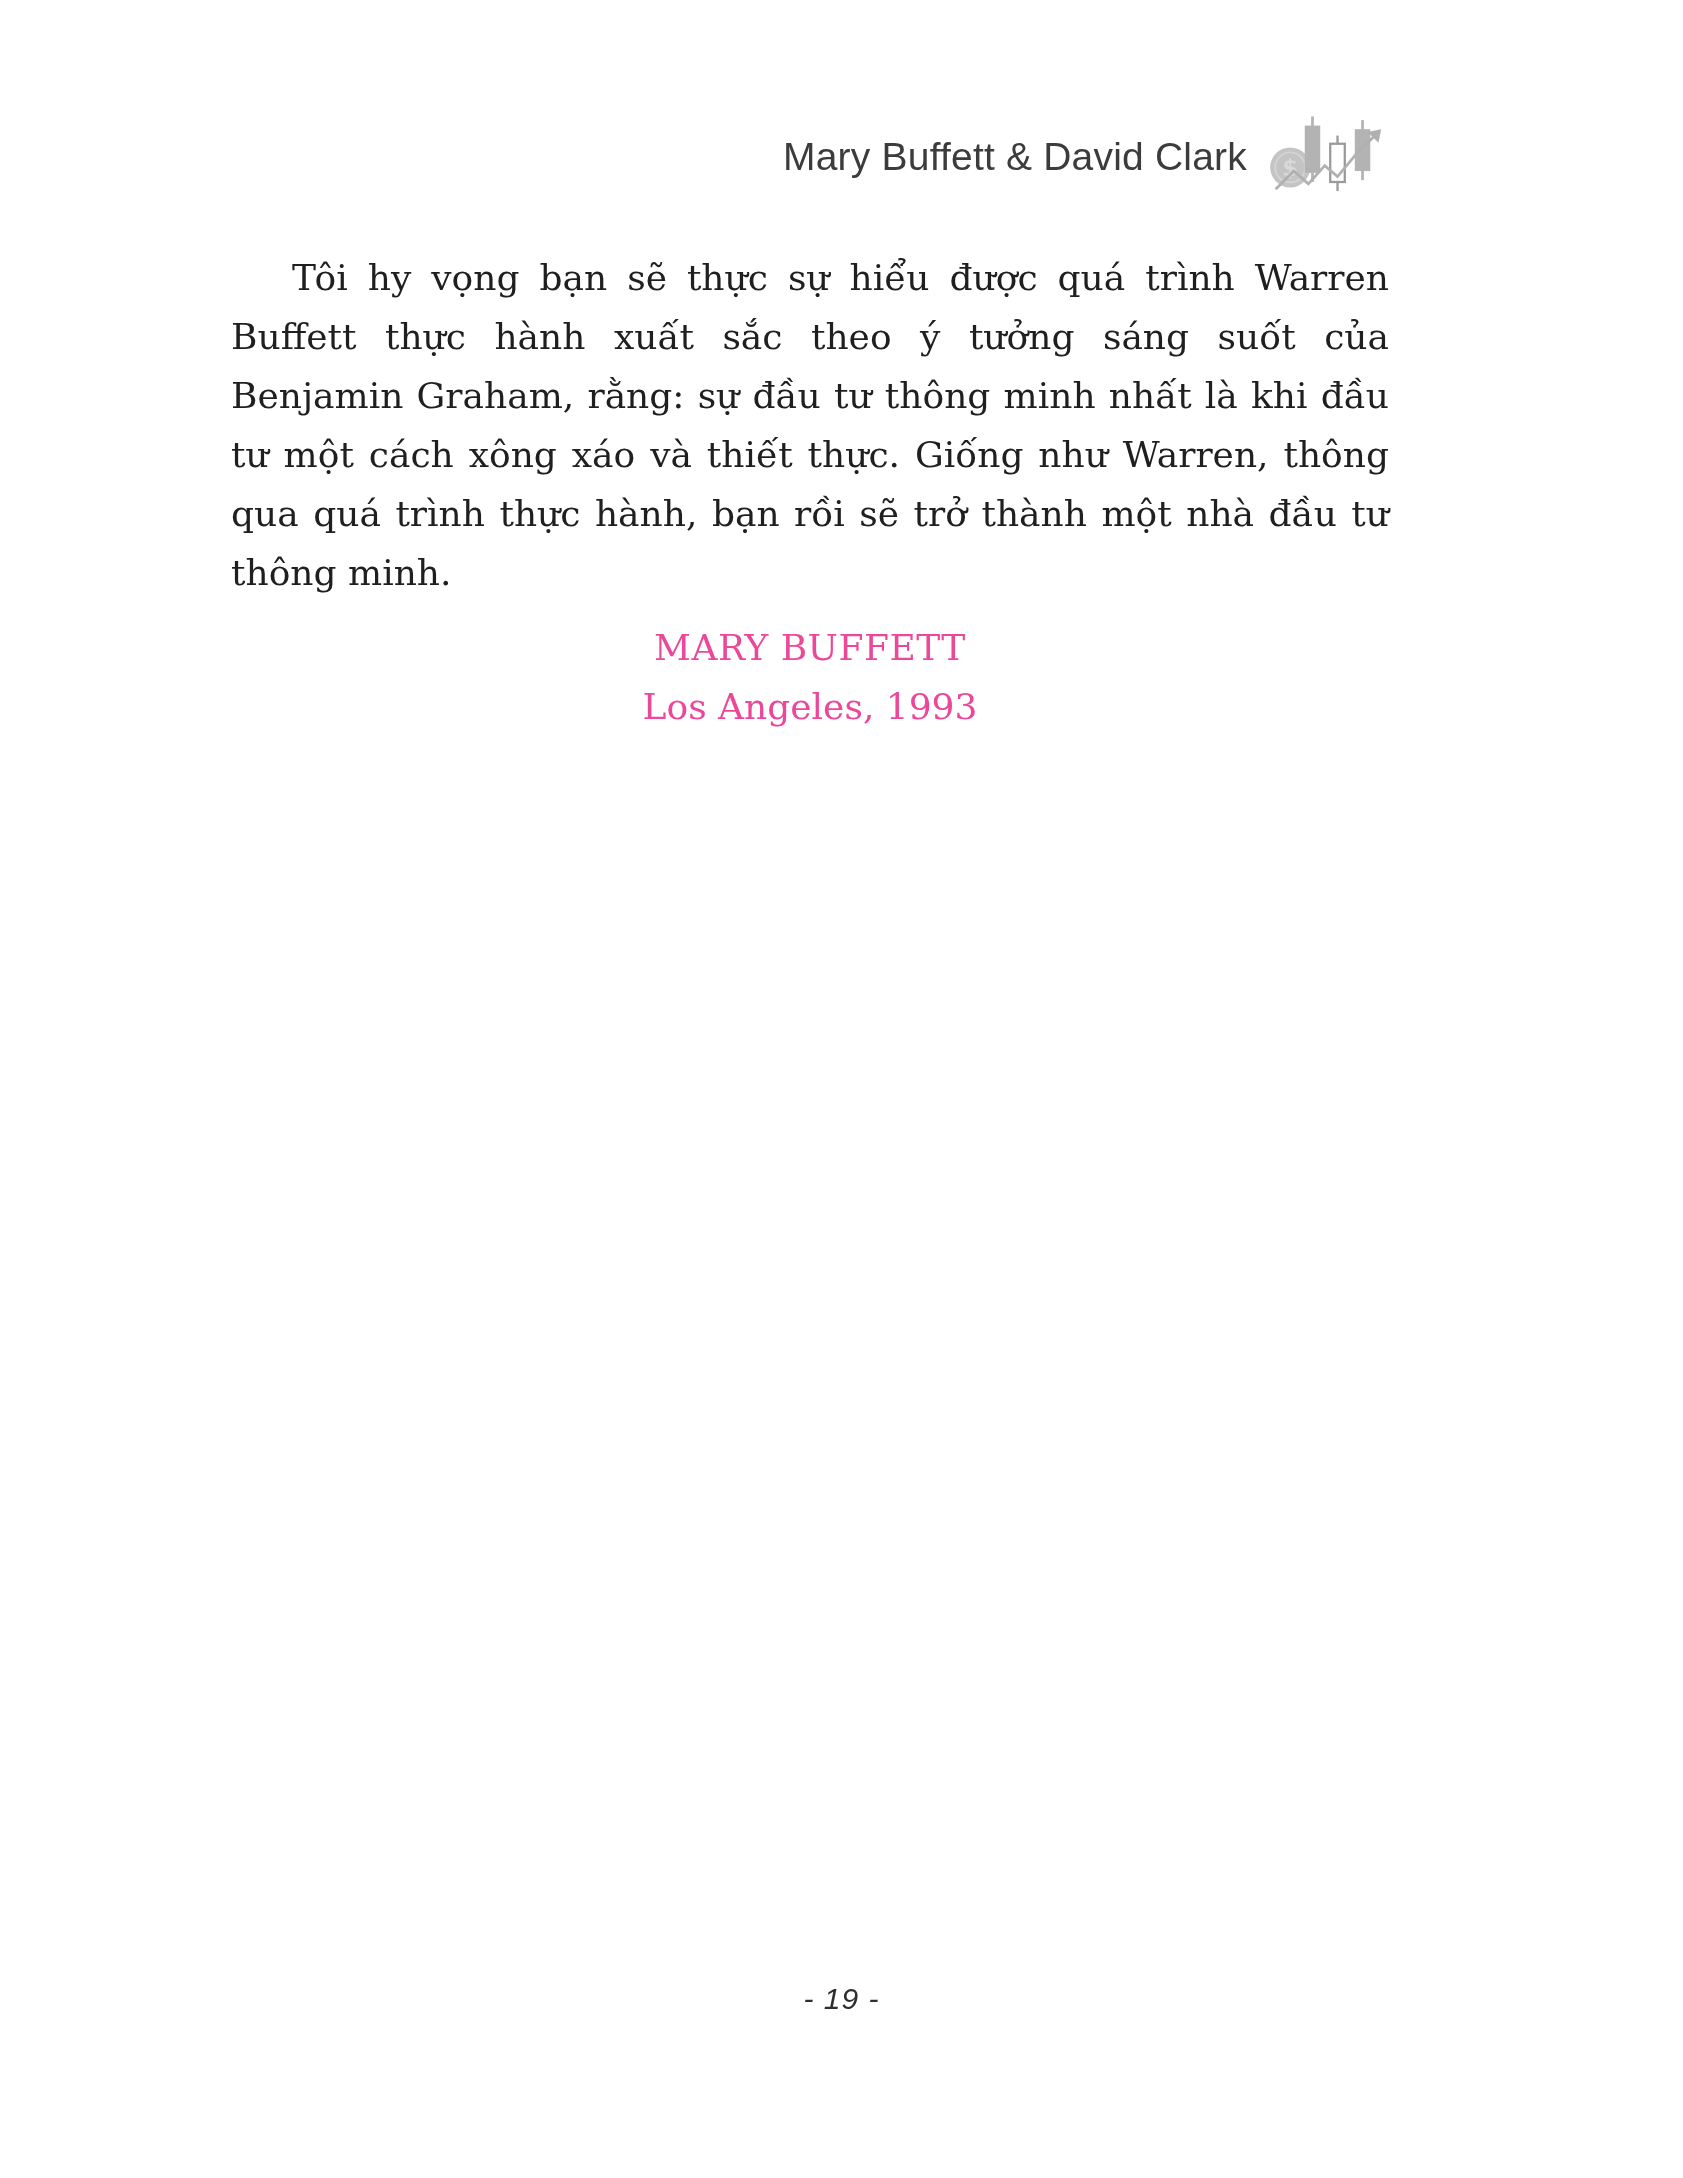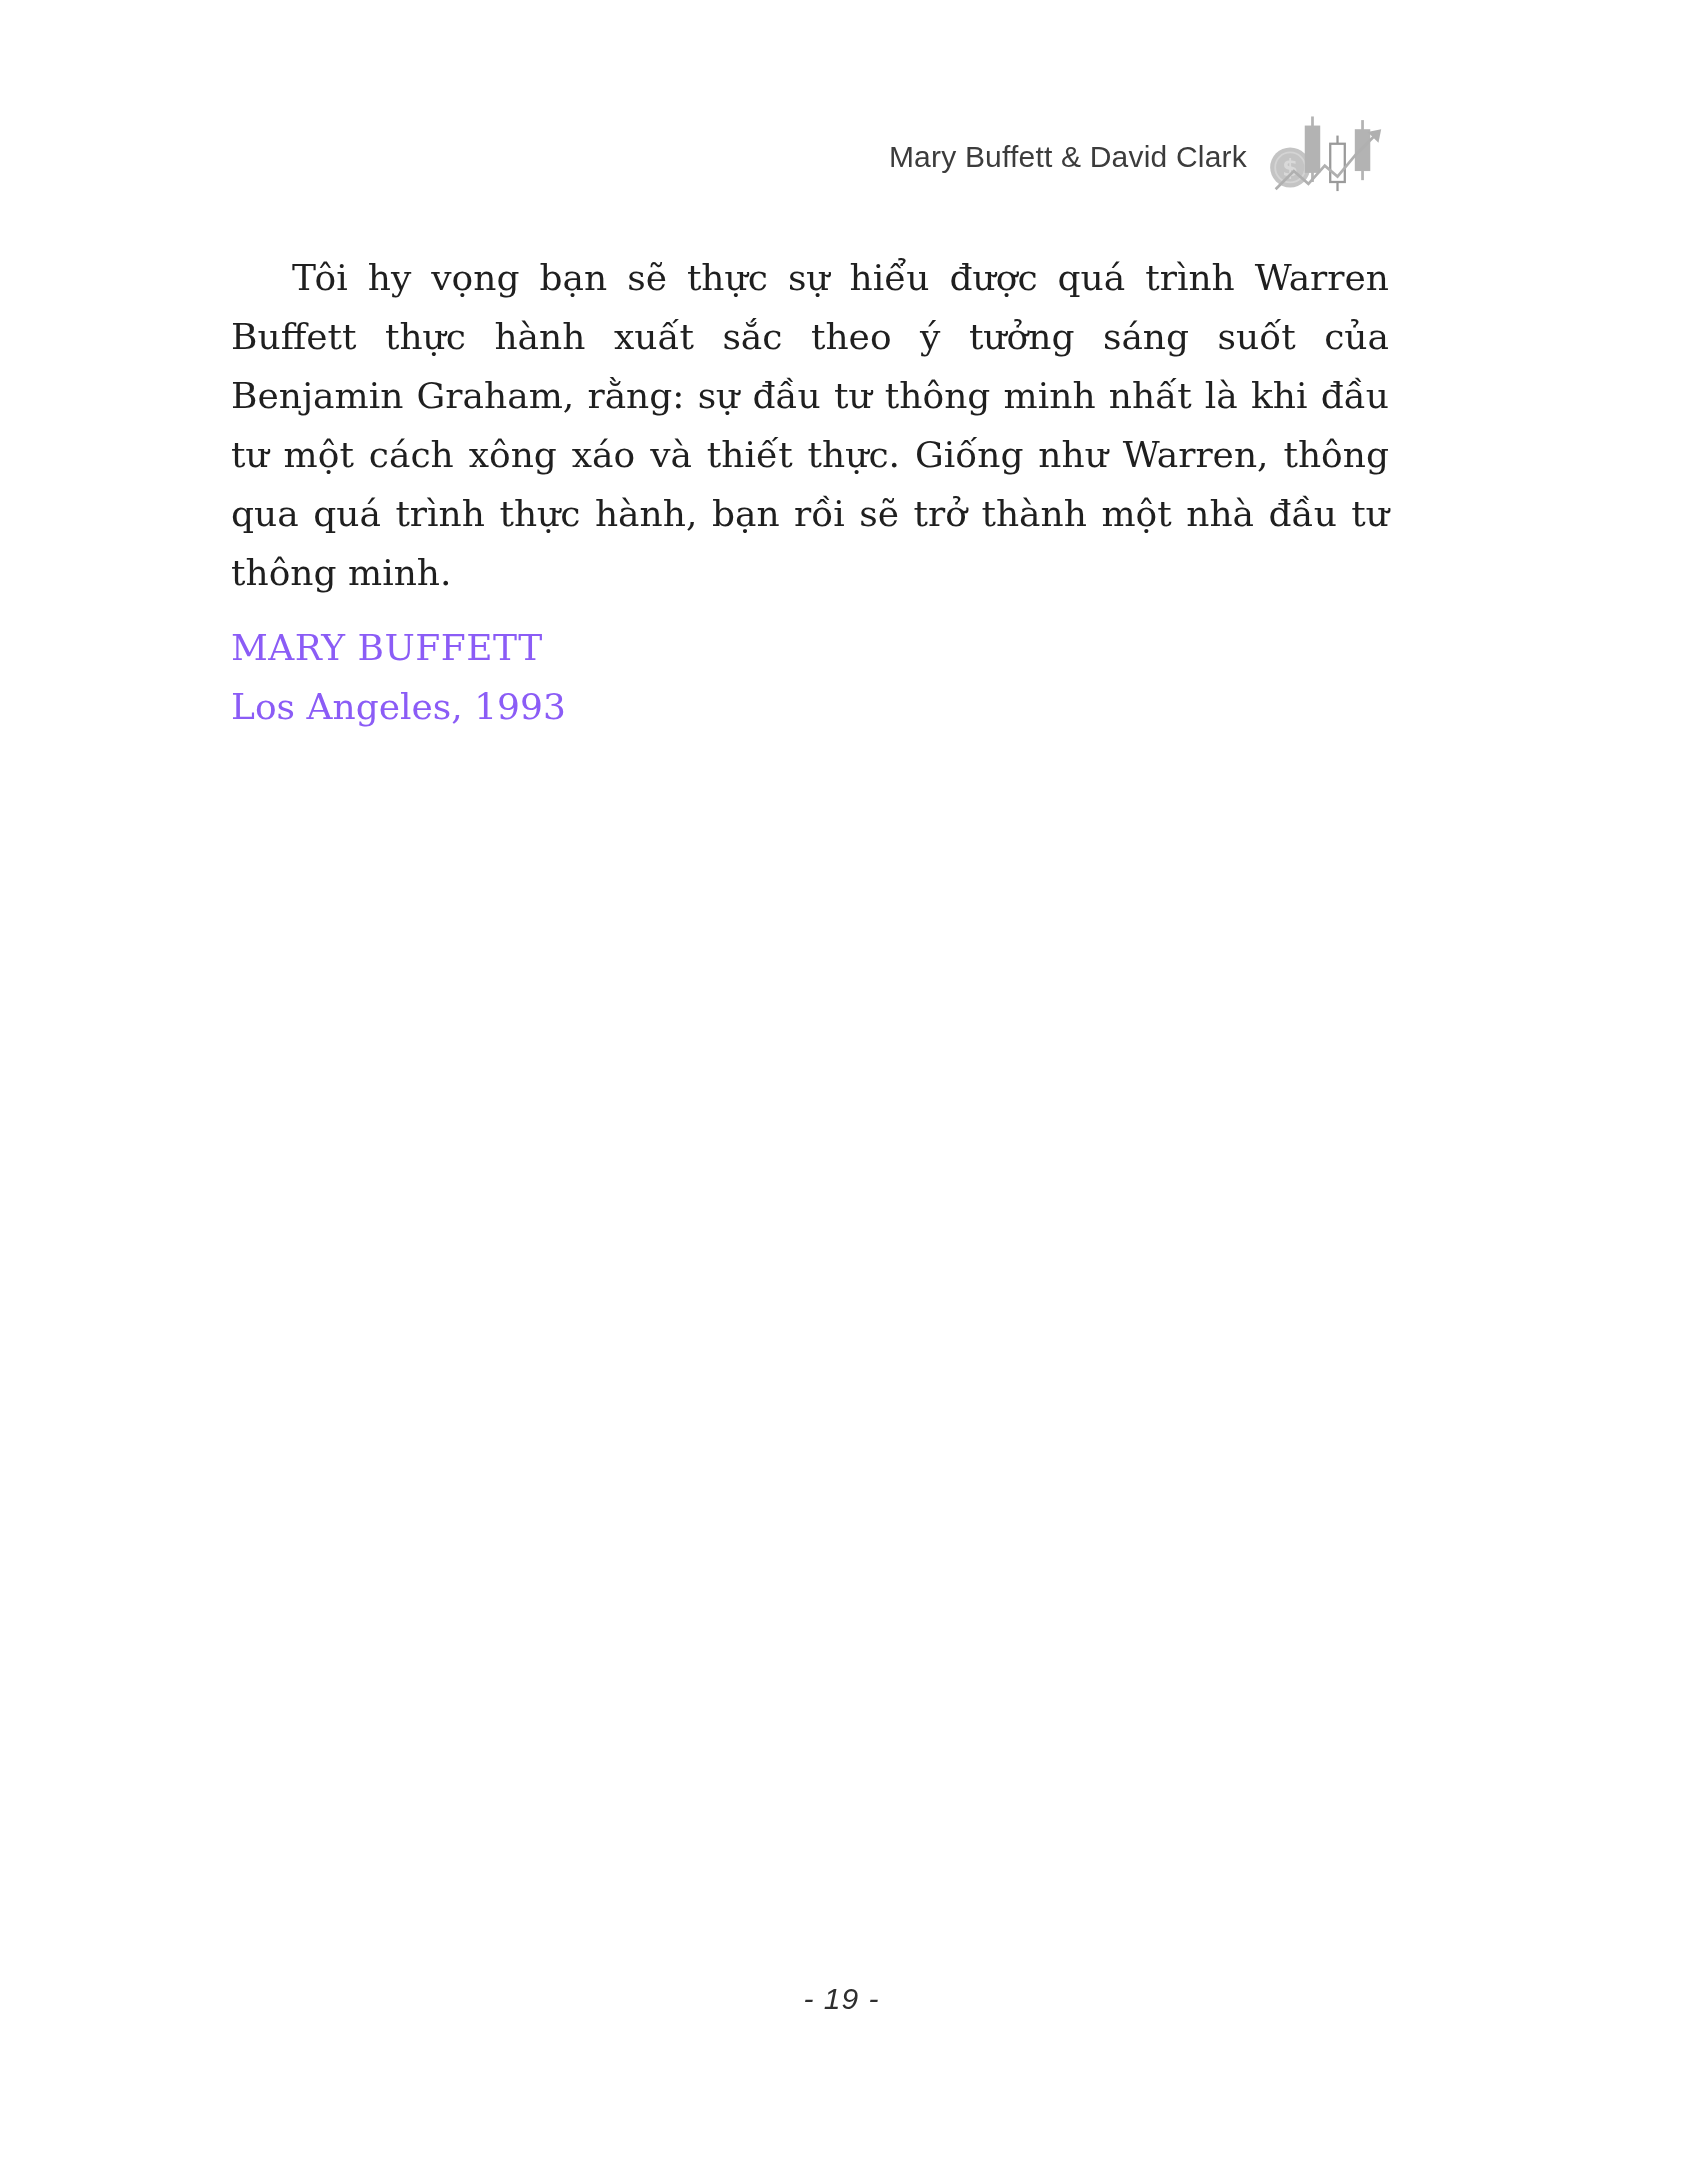--- a/index.html
+++ b/index.html
@@ -19,21 +19,21 @@
     top: 111px;
     left: 0;
     right: 295px;
     display: flex;
     justify-content: flex-end;
     align-items: center;
     gap: 20px;
   }
   .header-title {
     font-family: "Liberation Sans", sans-serif;
-    font-size: 30px;
+    font-size: 39px;
     font-weight: 500;
     color: #3c3c3c;
     letter-spacing: 0.2px;
     white-space: nowrap;
   }
   .header-logo { display: block; }
 
   
   .content {
     position: absolute;
@@ -43,23 +43,23 @@
     font-size: 36px;
     line-height: 59px;
     color: #1f1f1f;
     text-align: justify;
   }
   .content p.para-first { text-indent: 0; }
   .content p.para-indent { text-indent: 61px; margin-top: 14px; }
 
   .signature {
     margin-top: 16px;
-    text-align: left;
+    text-align: center;
     line-height: 59px;
-    color: #8b5cf6;
+    color: #ec4899;
   }
   .signature .sig-name { font-size: 36px; letter-spacing: 0.5px; }
   .signature .sig-place { font-size: 36px; }
 
   
   .footer {
     position: absolute;
     top: 1982px;
     left: 0;
     width: 100%;

